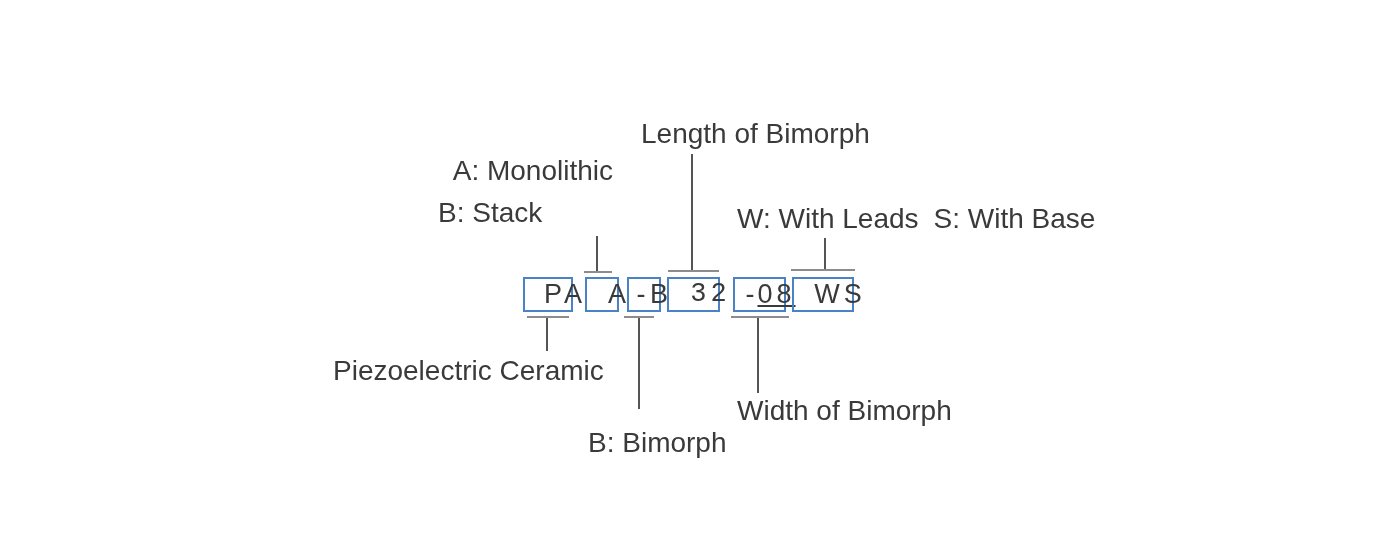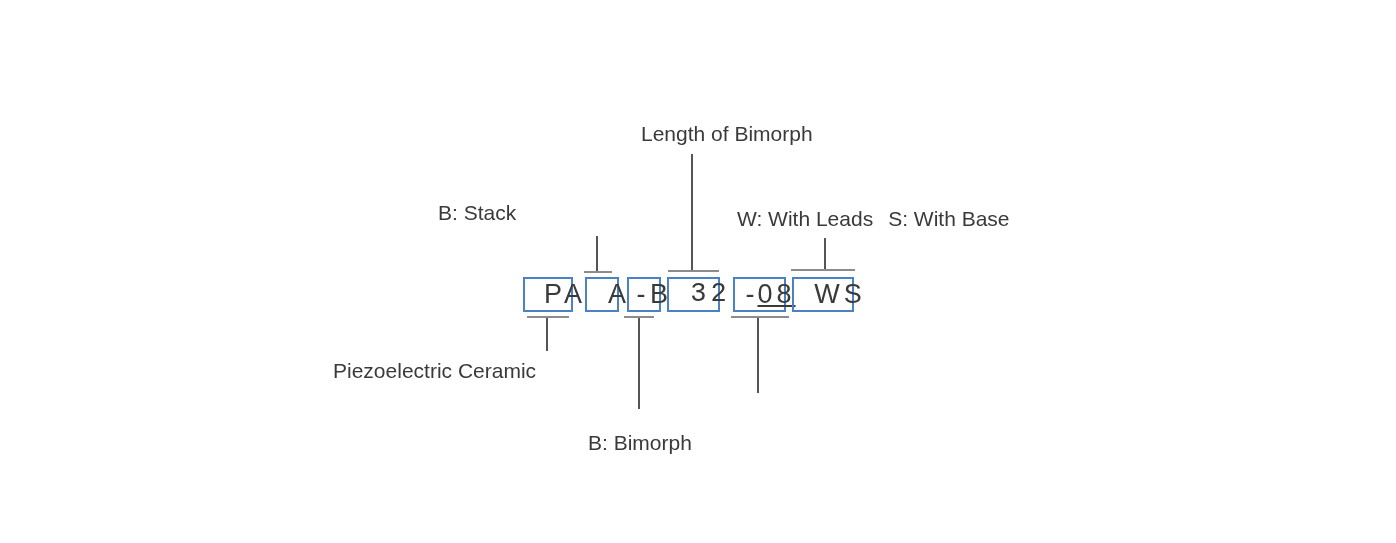--- a/index.html
+++ b/index.html
@@ -15,21 +15,21 @@
     position: relative;
     width: 1396px;
     height: 543px;
     background: var(--background);
     font-family: "Liberation Sans", sans-serif;
     color: var(--text-dark);
     overflow: hidden;
   }
   .label {
     position: absolute;
-    font-size: 21px;
+    font-size: 28px;
     line-height: 30px;
     white-space: pre;
     color: var(--text-dark);
   }
   .lbl-length   { left: 641px; top: 119px; }
   .lbl-mono     { left: 438px; top: 156px; width: 175px; text-align: right; }
   .lbl-stack    { left: 438px; top: 198px; width: 175px; text-align: left; }
   .lbl-leads-base { left: 737px; top: 204px; display: flex; gap: 15px; }
   .lbl-piezo    { left: 333px; top: 356px; }
   .lbl-bimorph  { left: 588px; top: 410px; margin-top: 18px; }
@@ -85,32 +85,34 @@
   .u-b  { left: 624px; top: 316px; width: 30px; }
   .u-08 { left: 731px; top: 316px; width: 58px; }
 </style>
 </head>
 <body>
 
 <div class="canvas">
 
   <div class="label lbl-length">Length of Bimorph</div>
 
+  <div class="label lbl-mono">A: Monolithic</div>
 
   <div class="label lbl-stack">B: Stack</div>
 
   <div class="label lbl-leads-base">
     <span>W: With Leads</span>
     <span>S: With Base</span>
   </div>
 
   <div class="label lbl-piezo">Piezoelectric Ceramic</div>
 
   <div class="label lbl-bimorph">B: Bimorph</div>
 
+  <div class="label lbl-width">Width of Bimorph</div>
 
   <div class="code-box box-pa">PA</div>
 
   <div class="code-box box-a">A</div>
 
   <div class="code-sep sep-1">-</div>
 
   <div class="code-box box-b">B</div>
 
   <div class="code-box box-32">32</div>

